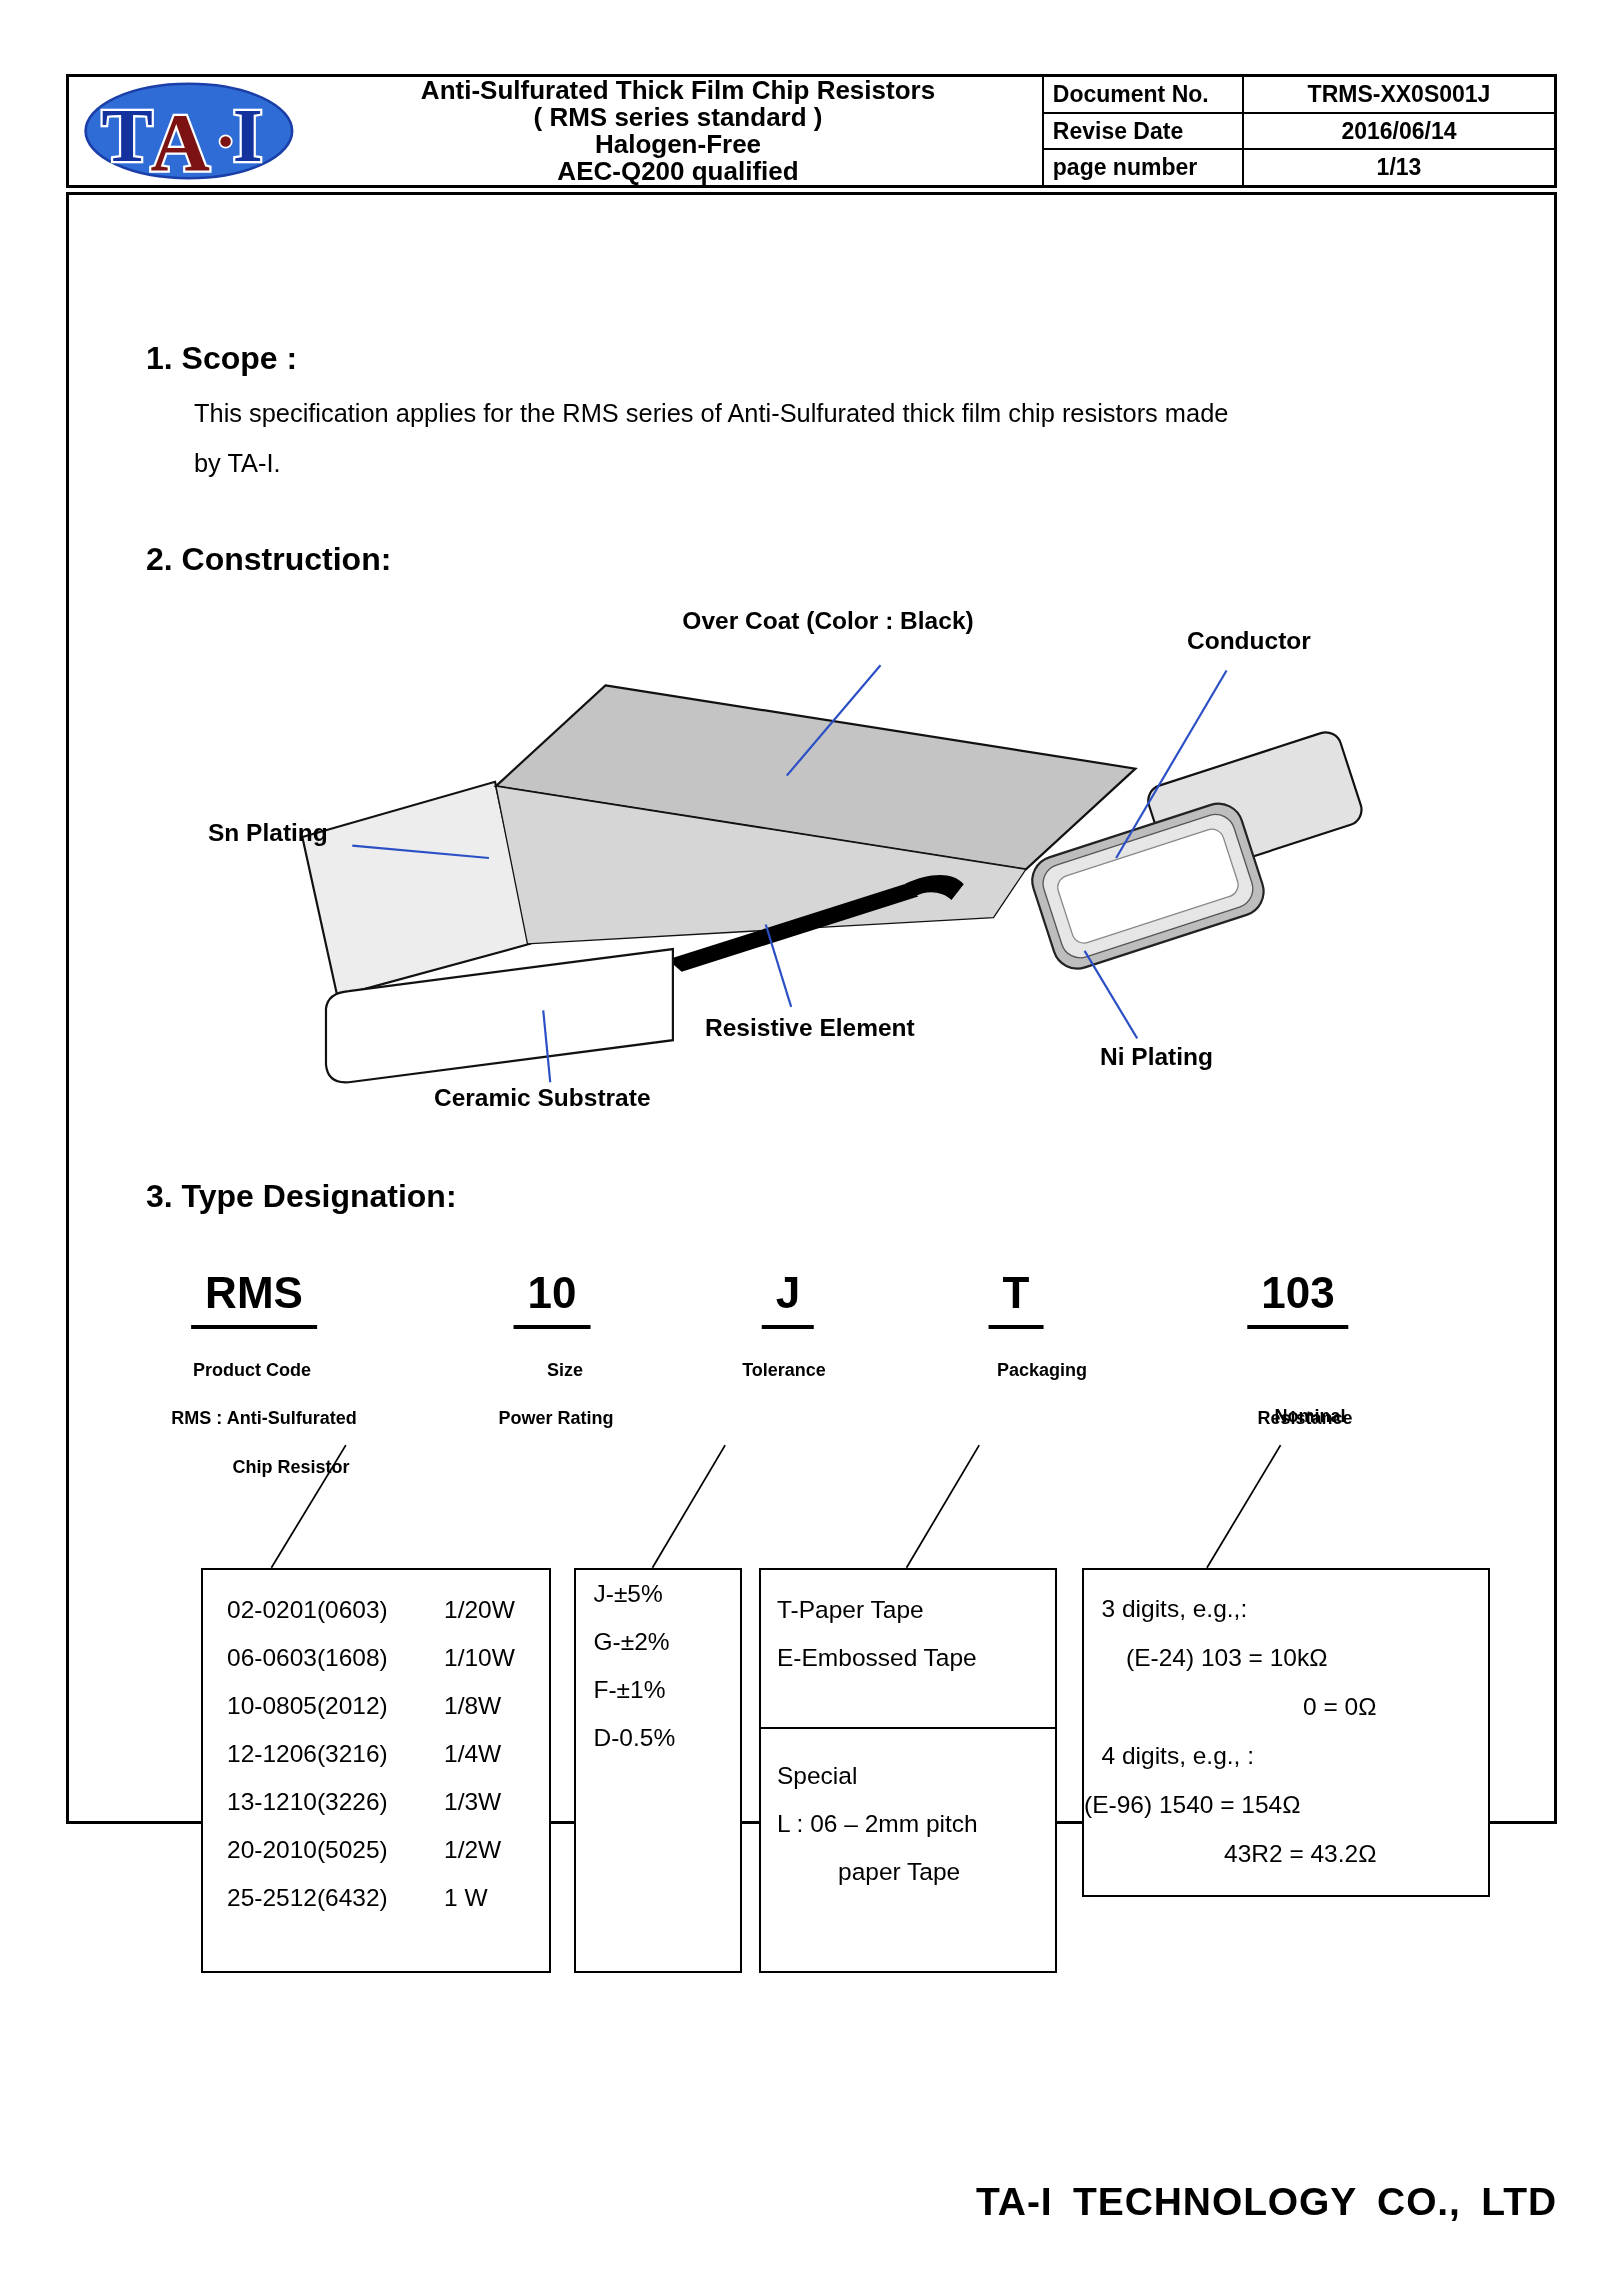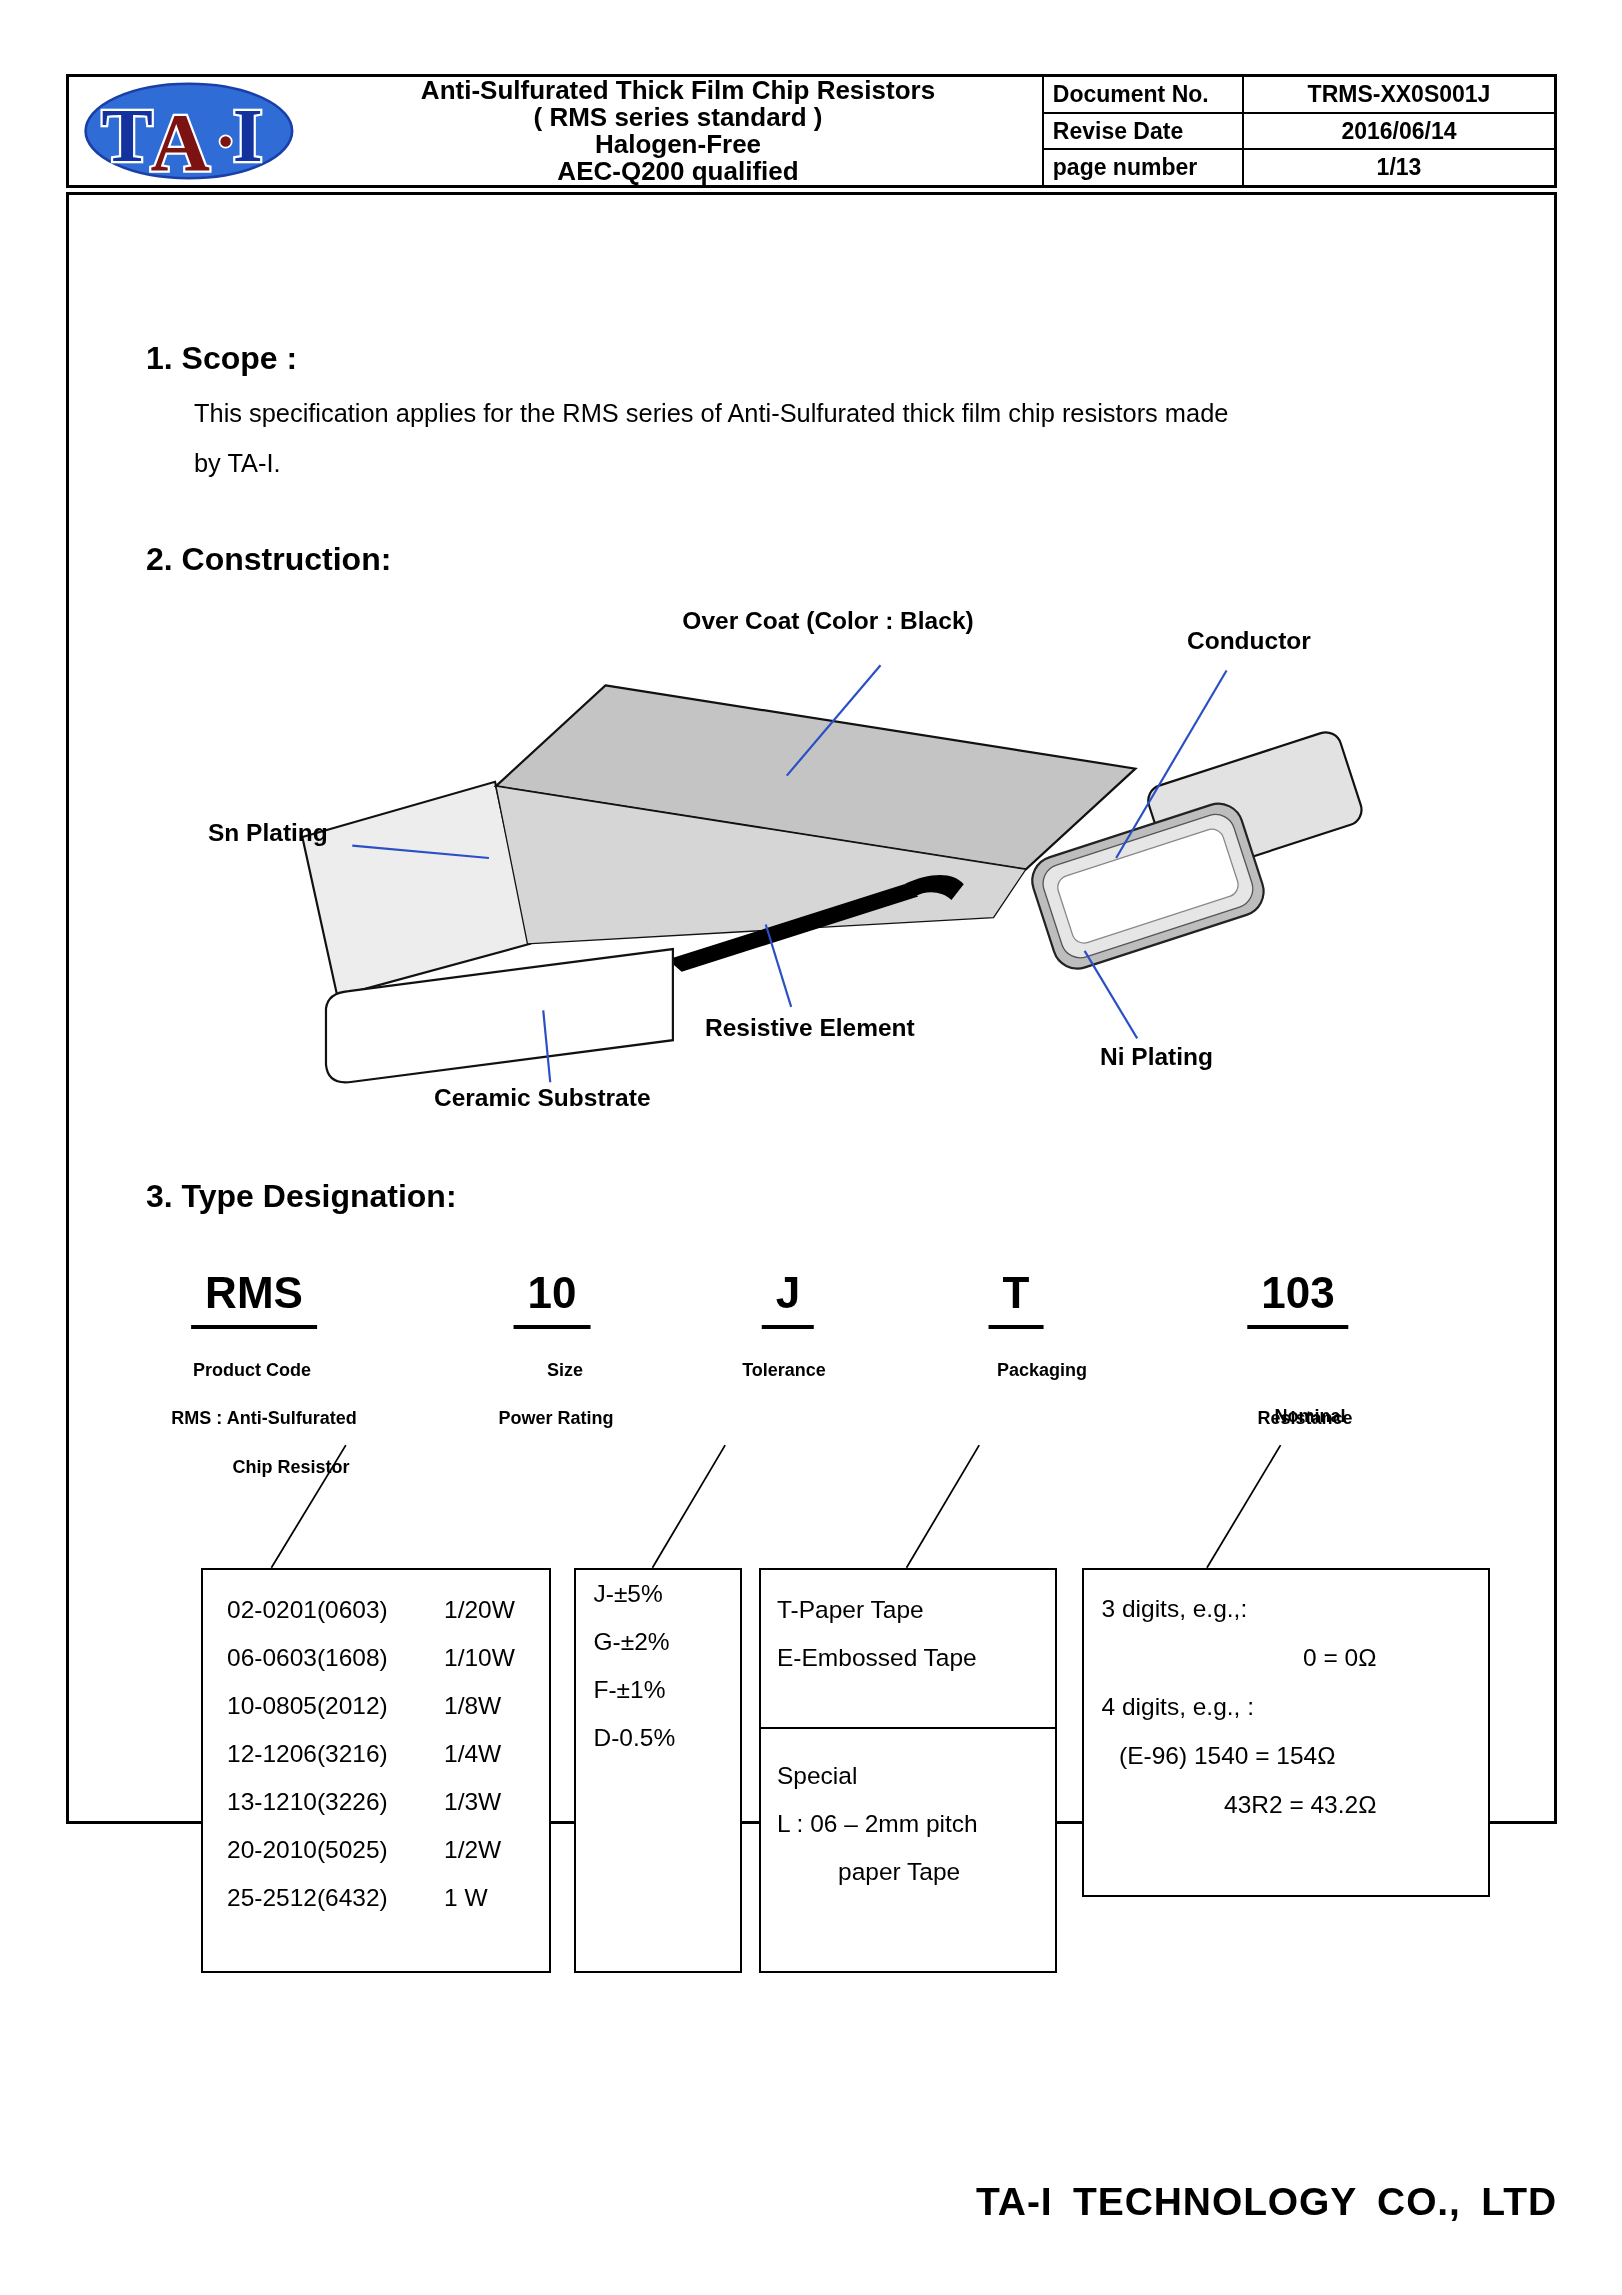--- a/index.html
+++ b/index.html
@@ -45,21 +45,21 @@
   .sp-row{display:flex;height:48px;align-items:center;padding-left:24px;}
   .sp-code{width:217px;}
   .tol-item{height:48px;display:flex;align-items:center;padding-left:17.5px;}
   .pk-top{height:157px;padding-top:16px;box-sizing:border-box;}
   .pk-item{height:48px;display:flex;align-items:center;padding-left:16px;}
   .pk-divider{border-top:2.6px solid #000;}
   .pk-bottom{padding-top:23px;}
   .pk-indent{padding-left:77px;}
   .nom-line{height:49px;display:flex;align-items:center;white-space:nowrap;}
   .n0{padding-left:17.5px;} .n1{padding-left:42px;} .n2{padding-left:219px;}
-  .n3{padding-left:17.5px;} .n4{padding-left:35px;} .n5{padding-left:140px;}
+  .n3{padding-left:17.5px;} .n4{} .n5{padding-left:140px;}
 
   
   .footer{position:absolute;left:66px;top:2180px;width:1491px;text-align:right;
           font-weight:bold;font-size:39px;letter-spacing:0.9px;word-spacing:8.8px;}
 </style>
 </head>
 <body>
 
 <div class="page">
 
@@ -218,20 +218,21 @@
       <div class="pk-divider"></div>
       <div class="pk-bottom">
         <div class="pk-item">Special</div>
         <div class="pk-item">L : 06 – 2mm pitch</div>
         <div class="pk-item pk-indent">paper Tape</div>
       </div>
     </div>
 
     <div class="tbox box-nom">
       <div class="nom-line n0">3 digits, e.g.,:</div>
+      <div class="nom-line n1">(E-24) 103 = 10kΩ</div>
       <div class="nom-line n2">0 = 0Ω</div>
       <div class="nom-line n3">4 digits, e.g., :</div>
       <div class="nom-line n4">(E-96) 1540 = 154Ω</div>
       <div class="nom-line n5">43R2 = 43.2Ω</div>
     </div>
 
   </div>
 
   <div class="footer">TA-I TECHNOLOGY CO., LTD</div>
 

